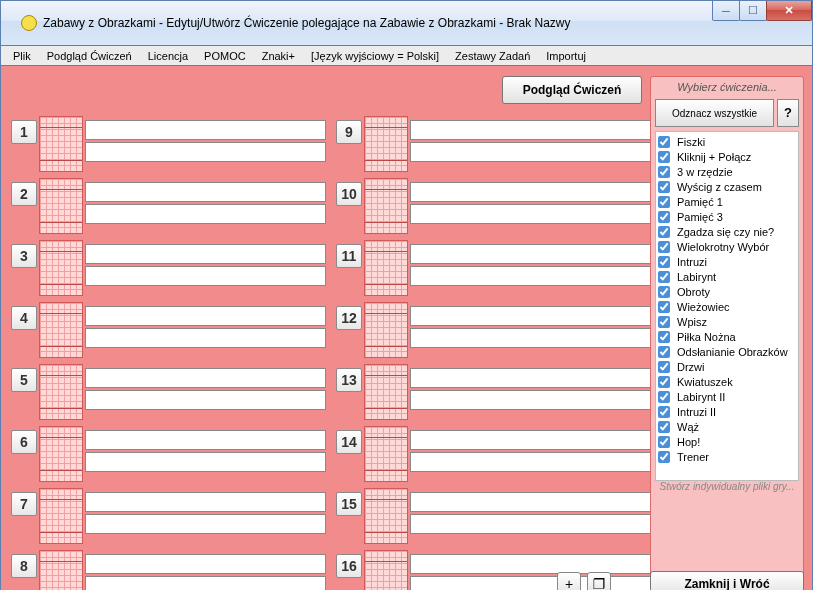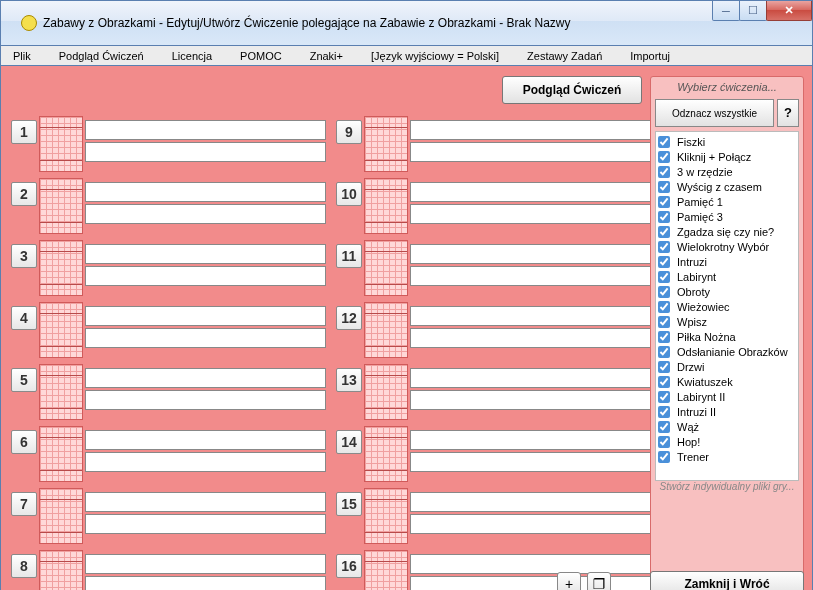--- a/index.html
+++ b/index.html
@@ -53,21 +53,21 @@
   }
   
   .menubar {
     height: 20px;
     background: #ececec;
     border: 1px solid #5a7fb0;
     border-top: none;
     display: flex;
     align-items: center;
     padding: 0 4px;
-    gap: 12px;
+    gap: 0;
     font-size: 11px;
   }
   .menubar span { padding: 2px 8px; cursor: default; }
   
   .content {
     border: 1px solid #5a7fb0;
     border-top: none;
     height: 540px;
     background: #f28b8b;
     position: relative;

